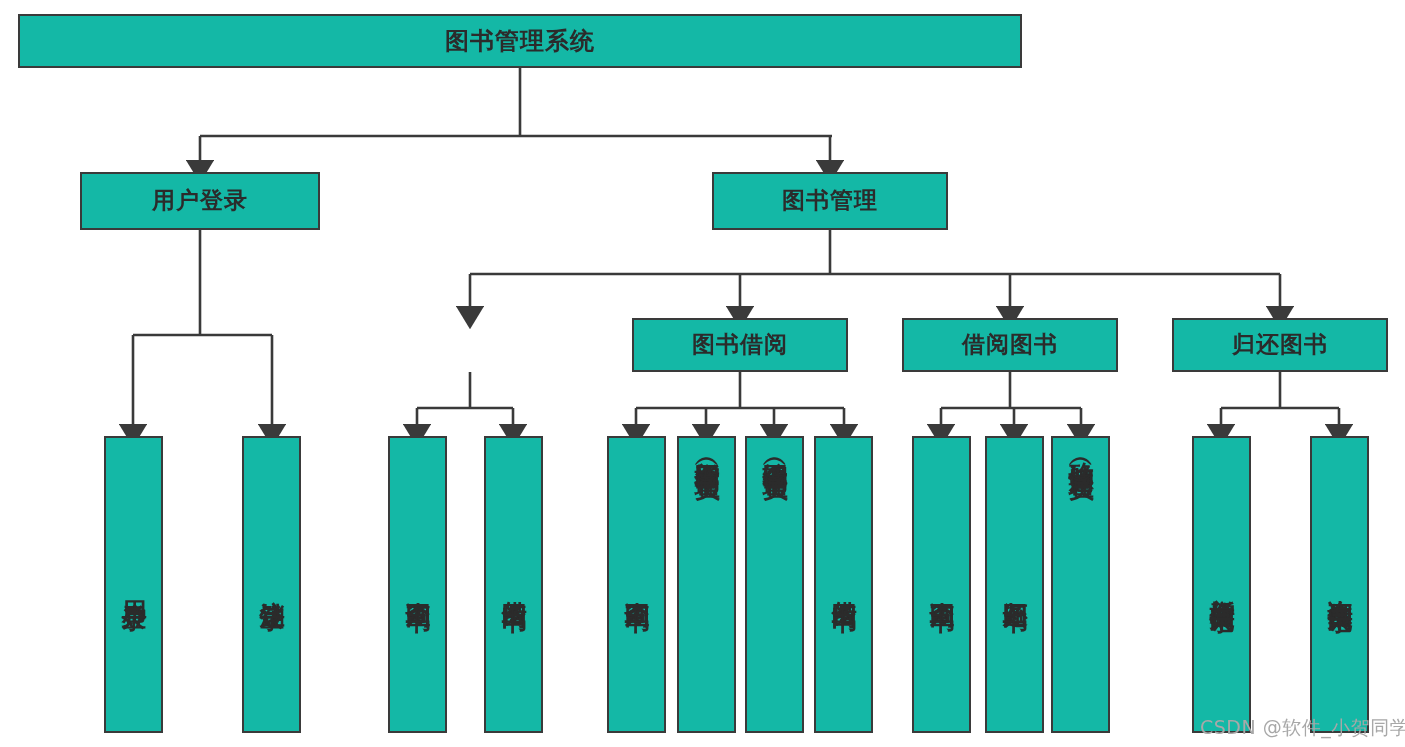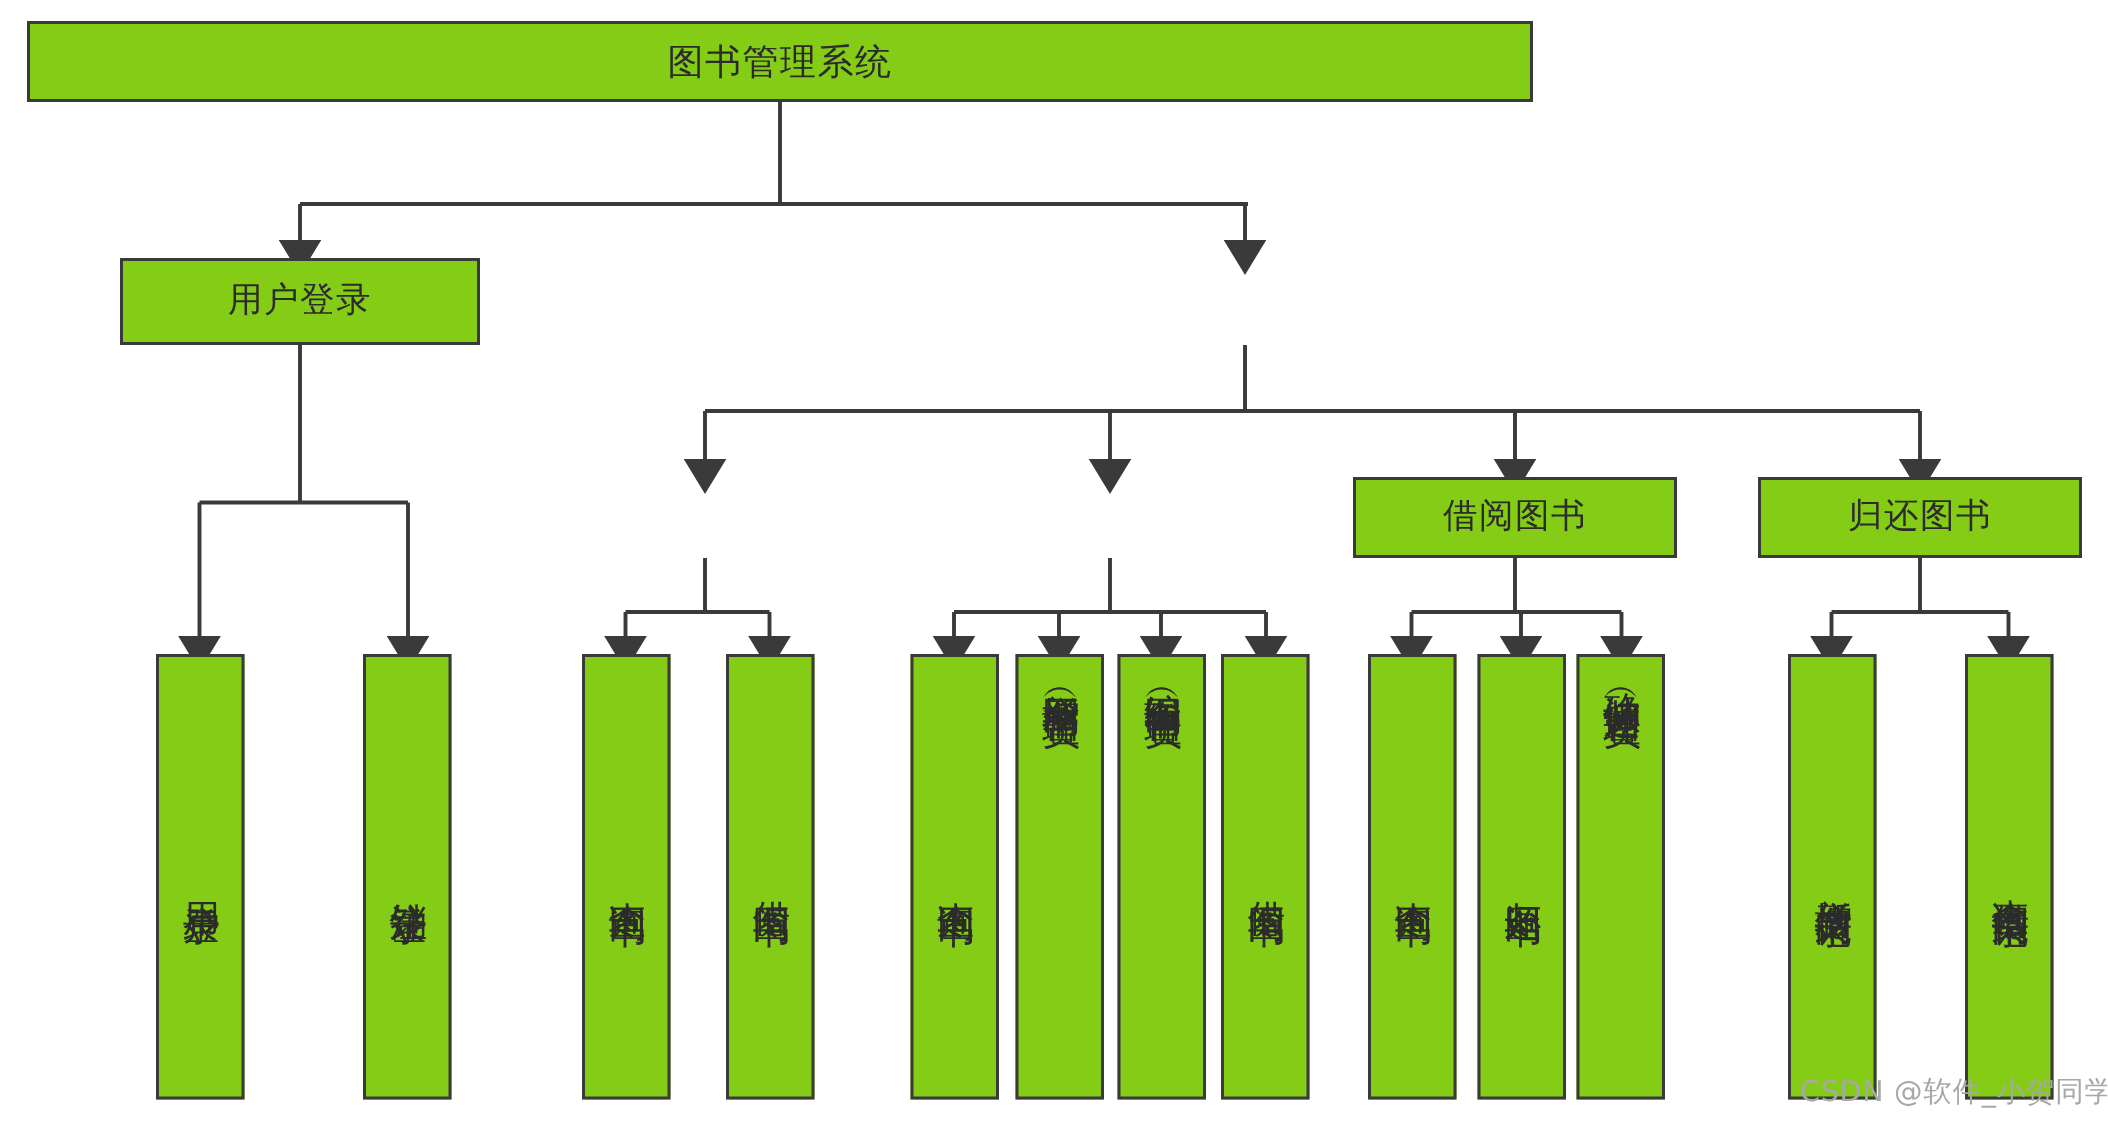--- a/index.html
+++ b/index.html
@@ -22,25 +22,26 @@
     left: 0;
     top: 0;
     width: 1405px;
     height: 747px;
     pointer-events: none;
   }
   .node {
     position: absolute;
     box-sizing: border-box;
     border: 2.5px solid #3a3a3a;
-    background: #84cc16;
+    background: #14b8a6;
     display: flex;
     align-items: center;
     justify-content: center;
     color: #2b2b2b;
+    font-weight: bold;
   }
   .node-label {
     display: block;
     text-align: center;
     color: #2b2b2b;
   }
   
   .node.horiz .node-label {
     font-size: 23px;
     line-height: 1.2;
@@ -131,21 +132,27 @@
     </g>
   </svg>
 
   <div class="node horiz root" style="left:18px; top:14px; width:1004px; height:54px;">
     <span class="node-label">图书管理系统</span>
   </div>
 
   <div class="node horiz" style="left:80px; top:172px; width:240px; height:58px;">
     <span class="node-label">用户登录</span>
   </div>
-
+  <div class="node horiz" style="left:712px; top:172px; width:236px; height:58px;">
+    <span class="node-label">图书管理</span>
+  </div>
+
+  <div class="node horiz" style="left:632px; top:318px; width:216px; height:54px;">
+    <span class="node-label">图书借阅</span>
+  </div>
   <div class="node horiz" style="left:902px; top:318px; width:216px; height:54px;">
     <span class="node-label">借阅图书</span>
   </div>
   <div class="node horiz" style="left:1172px; top:318px; width:216px; height:54px;">
     <span class="node-label">归还图书</span>
   </div>
 
   <div class="node vert centered" style="left:104px; top:436px; width:59px; height:297px;">
     <span class="node-label">用户登录</span>
   </div>

